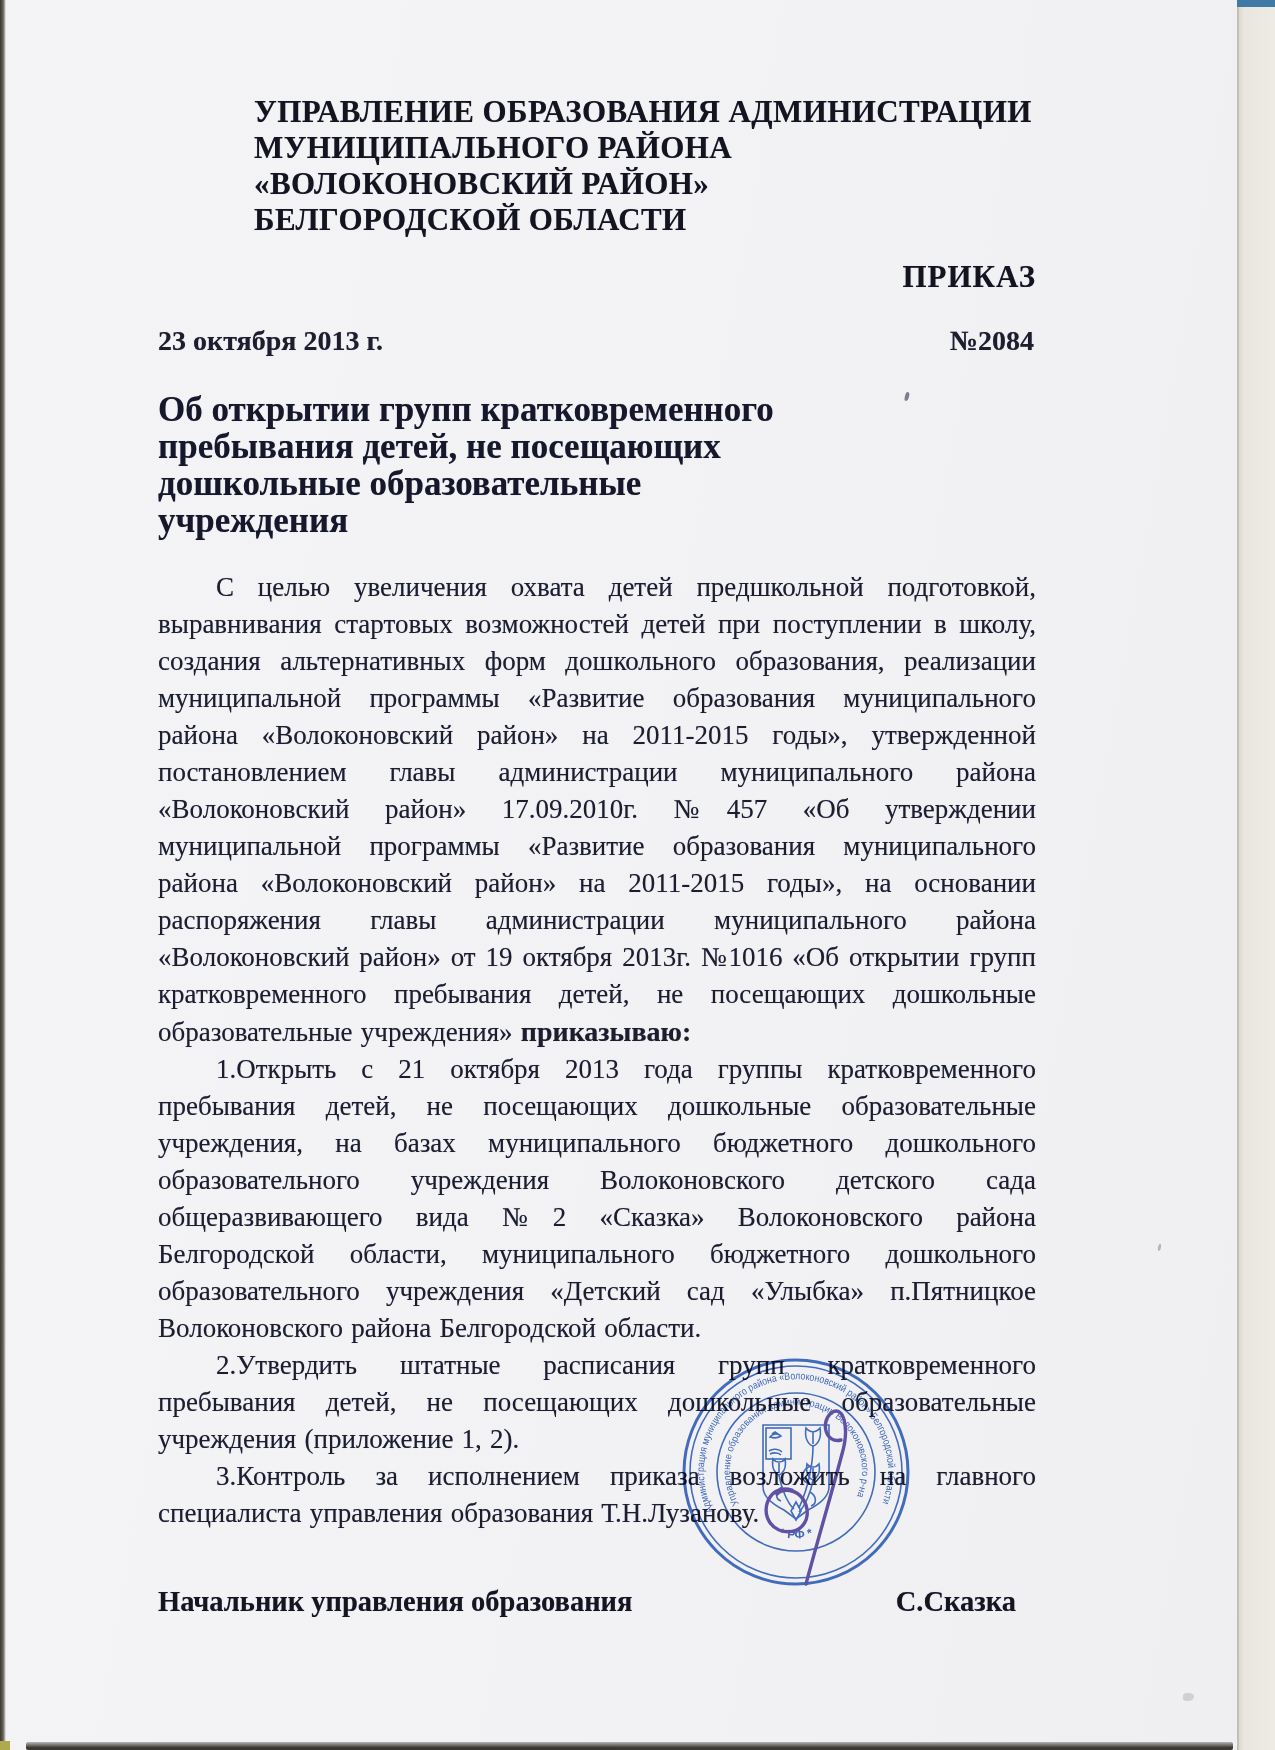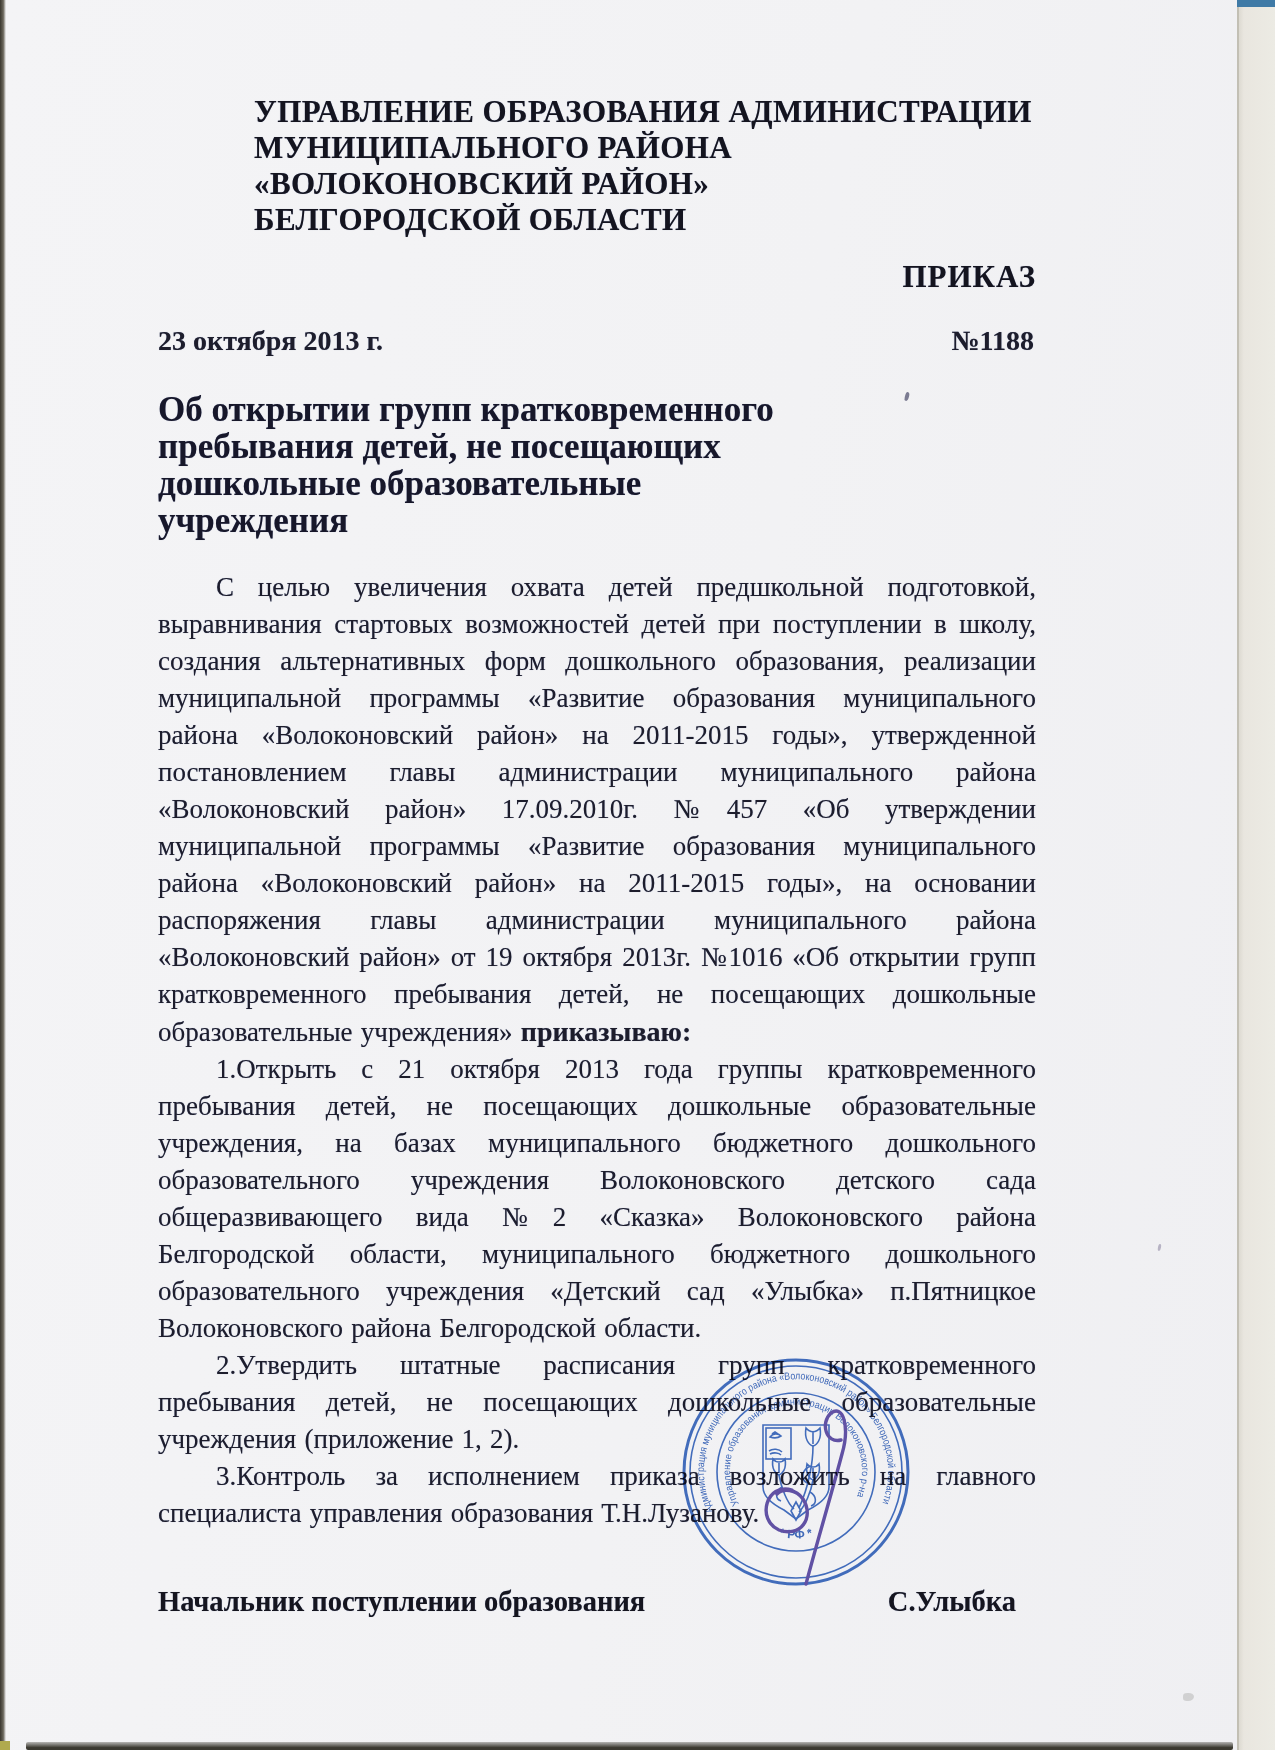--- a/index.html
+++ b/index.html
@@ -59,40 +59,40 @@
     <div class="org">
       <div>УПРАВЛЕНИЕ ОБРАЗОВАНИЯ АДМИНИСТРАЦИИ</div>
       <div>МУНИЦИПАЛЬНОГО РАЙОНА «ВОЛОКОНОВСКИЙ РАЙОН»</div>
       <div>БЕЛГОРОДСКОЙ ОБЛАСТИ</div>
     </div>
 
     <div class="doctype">ПРИКАЗ</div>
 
     <div class="daterow">
       <span class="date">23 октября 2013 г.</span>
-      <span class="num">№1188</span>
+      <span class="num">№2084</span>
     </div>
 
     <div class="subject">
       <div class="sline">Об открытии групп кратковременного</div>
       <div class="sline">пребывания детей, не посещающих</div>
       <div class="sline">дошкольные образовательные</div>
       <div class="sline last">учреждения</div>
     </div>
 
     <div class="bodytext">
       <p class="para"><span>С целью увеличения охвата детей предшкольной подготовкой, выравнивания стартовых возможностей детей при поступлении в школу, создания альтернативных форм дошкольного образования, реализации муниципальной программы «Развитие образования муниципального района «Волоконовский район» на 2011-2015 годы», утвержденной постановлением главы администрации муниципального района «Волоконовский район» 17.09.2010г. №457 «Об утверждении муниципальной программы «Развитие образования муниципального района «Волоконовский район» на 2011-2015 годы», на основании распоряжения главы администрации муниципального района «Волоконовский район» от 19 октября 2013г. №1016 «Об открытии групп кратковременного пребывания детей, не посещающих дошкольные образовательные учреждения»</span> <b class="bld">приказываю:</b></p>
       <p class="para">1.Открыть с 21 октября 2013 года группы кратковременного пребывания детей, не посещающих дошкольные образовательные учреждения, на базах муниципального бюджетного дошкольного образовательного учреждения Волоконовского детского сада общеразвивающего вида №2 «Сказка» Волоконовского района Белгородской области, муниципального бюджетного дошкольного образовательного учреждения «Детский сад «Улыбка» п.Пятницкое Волоконовского района Белгородской области.</p>
       <p class="para">2.Утвердить штатные расписания групп кратковременного пребывания детей, не посещающих дошкольные образовательные учреждения (приложение 1, 2).</p>
       <p class="para">3.Контроль за исполнением приказа возложить на главного специалиста управления образования Т.Н.Лузанову.</p>
     </div>
 
     <div class="sigrow">
-      <span class="sig-pos">Начальник поступлении образования</span>
-      <span class="sig-name">С.Улыбка</span>
+      <span class="sig-pos">Начальник управления образования</span>
+      <span class="sig-name">С.Сказка</span>
     </div>
   </div>
 
   <svg class="stamp" width="260" height="280" viewBox="0 0 260 280" xmlns="http://www.w3.org/2000/svg">
     <defs>
       <path id="arcOuter" d="M47,171 A92,92 0 1 1 213,171"></path>
       <path id="arcInner" d="M73,164 A66,66 0 1 1 187,164"></path>
       <path id="arcBottom" d="M70,160 A66,66 0 0 0 190,160"></path>
     </defs>
     <g class="seal">

